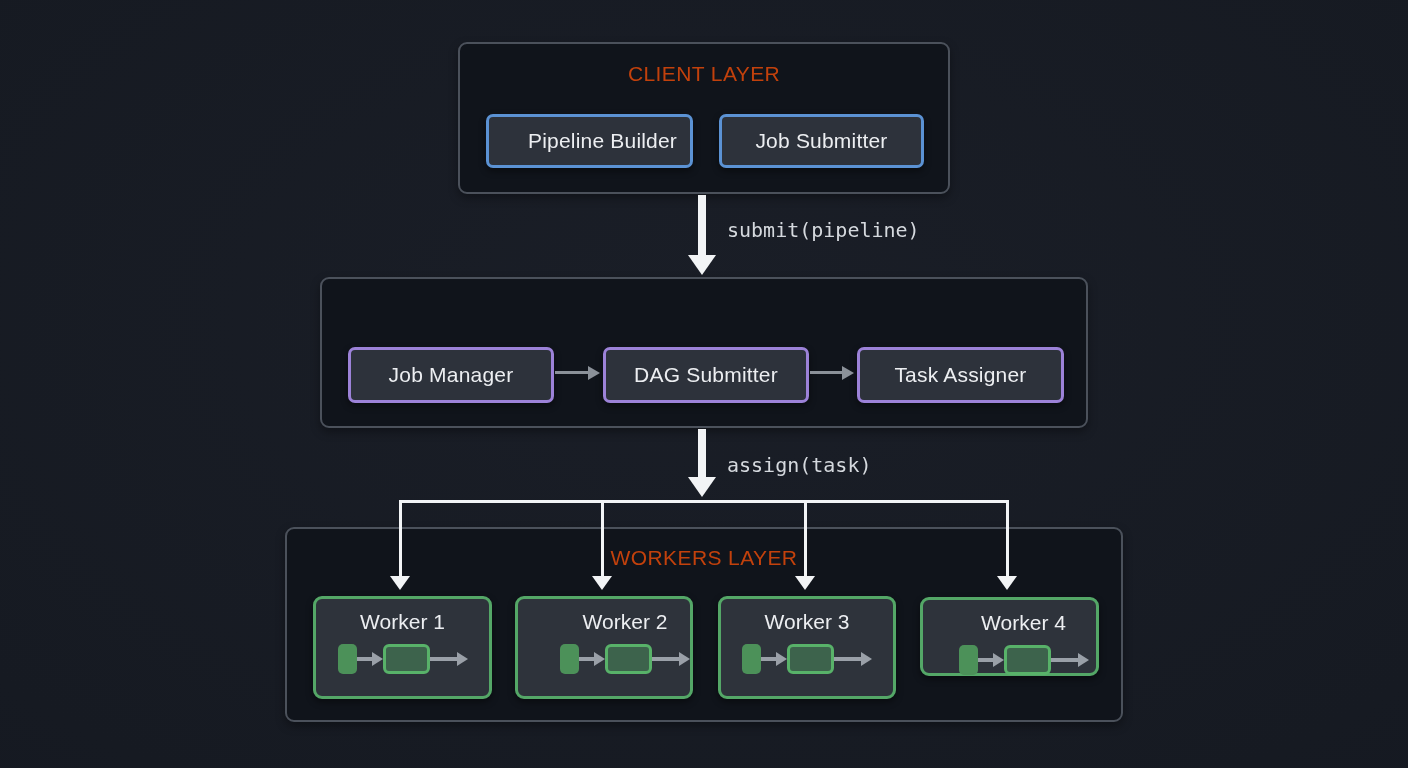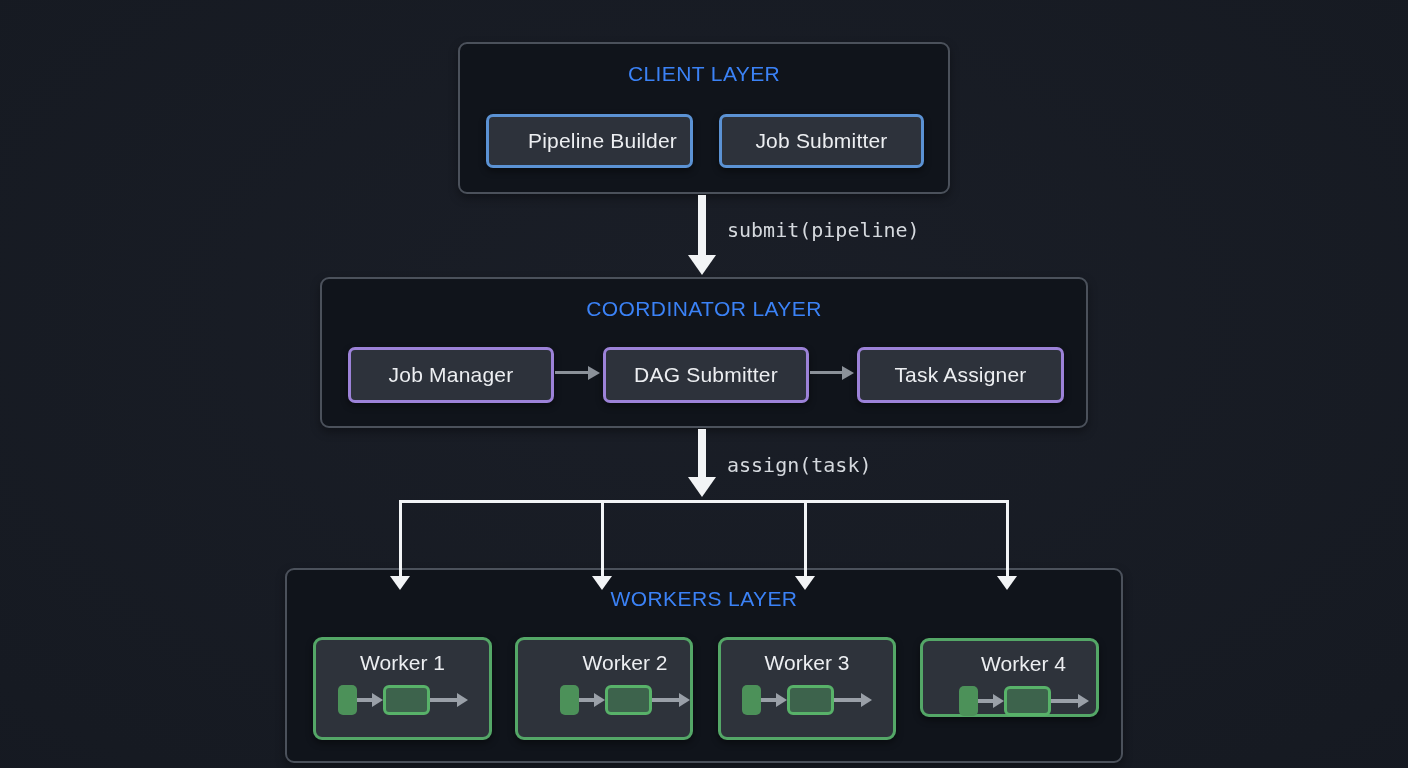--- a/index.html
+++ b/index.html
@@ -7,21 +7,21 @@
     position:relative;width:1408px;height:768px;overflow:hidden;
     background:radial-gradient(120% 130% at 50% 42%, #1a1e27 0%, #161a22 55%, #121520 100%);
     font-family:"Liberation Sans",sans-serif;
   }
   .layer{
     position:absolute;background:#10141b;border:2px solid #4b515b;border-radius:9px;
     box-sizing:border-box;box-shadow:0 4px 10px rgba(0,0,0,.35);
   }
   .layer-title{
     position:absolute;left:0;right:0;text-align:center;
-    color:#3b82f6;font-size:21px;letter-spacing:.4px;font-weight:400;
+    color:#c2410c;font-size:21px;letter-spacing:.4px;font-weight:400;
   }
   .node{
     position:absolute;box-sizing:border-box;border-radius:7px;background:#2d323b;
     display:flex;align-items:center;justify-content:center;
     color:#eceef1;font-size:21px;letter-spacing:.2px;
     box-shadow:0 3px 7px rgba(0,0,0,.45);z-index:2;
   }
   .node.blue{border:3px solid #5b92d4;}
   .node.purple{border:3px solid #9c82d8;}
   .worker{
@@ -59,21 +59,20 @@
     <div class="node blue" style="left:259px;top:70px;width:205px;height:54px;">
       <span>Job Submitter</span>
     </div>
   </div>
 
   <div class="varrow-shaft" style="left:698px;top:195px;height:61px;"></div>
   <div class="varrow-head" style="left:688px;top:255px;"></div>
   <div class="edge-label" style="left:727px;top:218px;">submit(pipeline)</div>
 
   <div class="layer" style="left:320px;top:277px;width:768px;height:151px;">
-    <div class="layer-title" style="top:18px;">COORDINATOR LAYER</div>
     <div class="node purple" style="left:26px;top:68px;width:206px;height:56px;">
       <span>Job Manager</span>
     </div>
     <div class="node purple" style="left:281px;top:68px;width:206px;height:56px;">
       <span>DAG Submitter</span>
     </div>
     <div class="node purple" style="left:535px;top:68px;width:207px;height:56px;text-align:center;">
       <span>Task Assigner</span>
     </div>
   </div>
@@ -90,21 +89,21 @@
   <div class="bline" style="left:399px;top:500px;width:610px;height:3px;"></div>
   <div class="bline" style="left:399px;top:500px;width:3px;height:77px;"></div>
   <div class="bline" style="left:601px;top:500px;width:3px;height:77px;"></div>
   <div class="bline" style="left:804px;top:500px;width:3px;height:77px;"></div>
   <div class="bline" style="left:1006px;top:500px;width:3px;height:77px;"></div>
   <div class="bhead" style="left:390px;top:576px;"></div>
   <div class="bhead" style="left:592px;top:576px;"></div>
   <div class="bhead" style="left:795px;top:576px;"></div>
   <div class="bhead" style="left:997px;top:576px;"></div>
 
-  <div class="layer" style="left:285px;top:527px;width:838px;height:195px;margin-top:41px;">
+  <div class="layer" style="left:285px;top:527px;width:838px;height:195px;">
     <div class="layer-title" style="top:17px;">WORKERS LAYER</div>
 
     <div class="worker" style="left:26px;top:67px;width:179px;height:103px;">
       <div class="worker-label">Worker 1</div>
       <div class="mini">
         <div class="mini-pill"></div>
         <div class="ma">
             <div class="ma-shaft" style="width:15px;"></div>
             <div class="ma-head"></div>
           </div>

